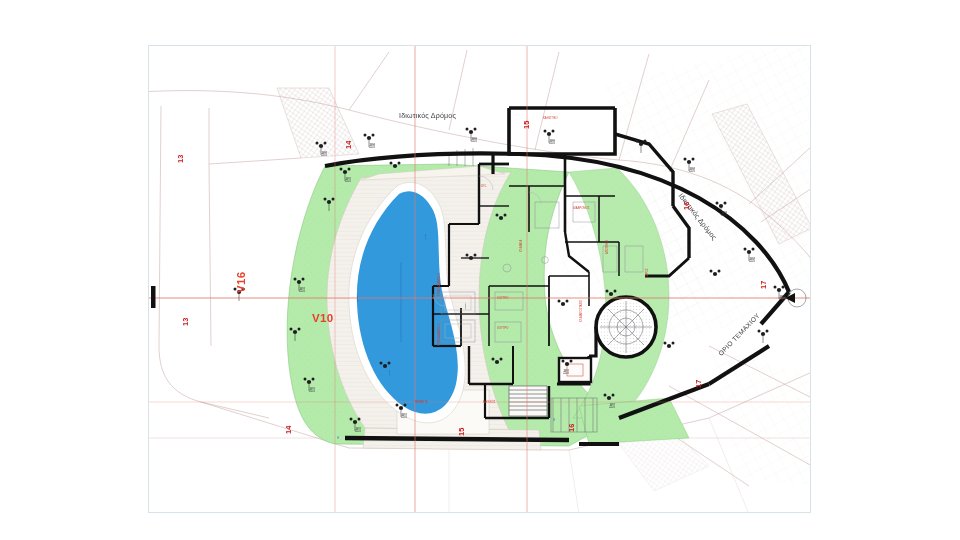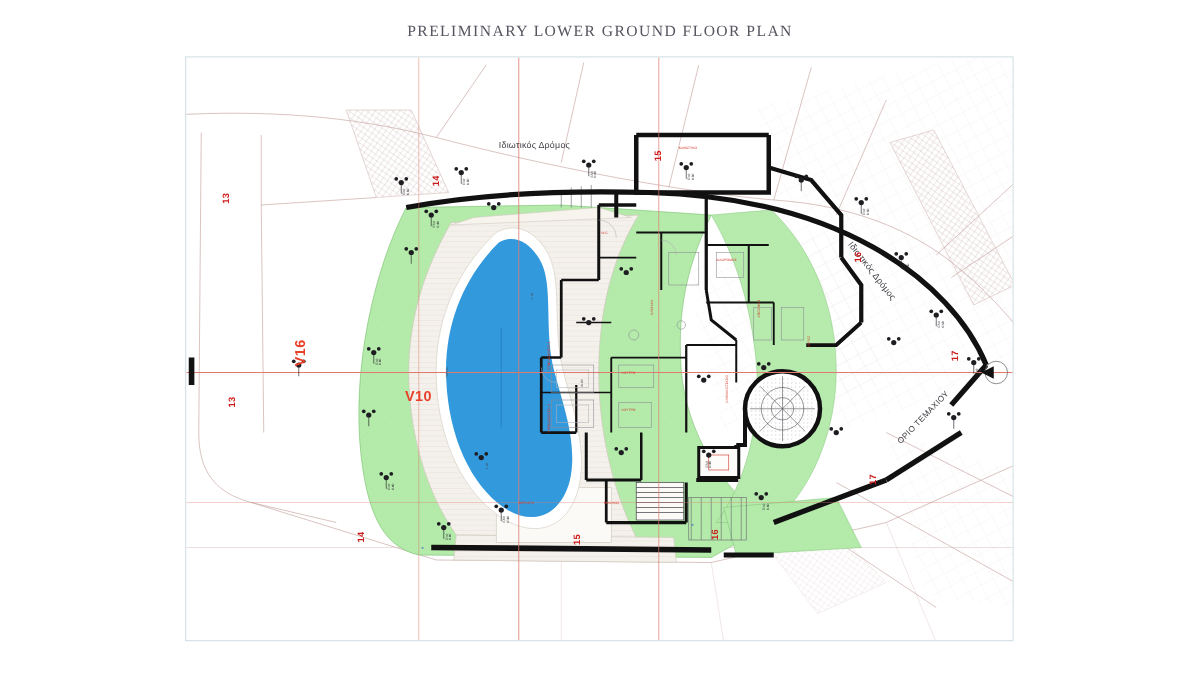--- a/index.html
+++ b/index.html
@@ -95,21 +95,20 @@
     font-size: 2.6px;
     color: #2f63c7;
     line-height: 1.05;
   }
 </style>
 </head>
 <body>
 
 <div id="page">
 
-  <div id="sheet-title">PRELIMINARY LOWER GROUND FLOOR PLAN</div>
 
   <div id="plan-frame">
     <div id="plan-canvas">
 
       <svg width="663" height="468" viewBox="0 0 663 468" xmlns="http://www.w3.org/2000/svg">
         <defs>
 
           <pattern id="crossHatch" width="4" height="4" patternUnits="userSpaceOnUse" patternTransform="rotate(35)">
             <path d="M0,0 L0,4" stroke="#c9b3b0" stroke-width="0.45"></path>
             <path d="M0,0 L4,0" stroke="#c9b3b0" stroke-width="0.45"></path>
@@ -512,21 +511,21 @@
       <div class="plan-label plot-num" style="left:195px; top:103px; transform:rotate(-90deg); transform-origin:left top;">14</div>
       <div class="plan-label plot-num" style="left:373px; top:83px; transform:rotate(-90deg); transform-origin:left top;">15</div>
       <div class="plan-label plot-num" style="left:533px; top:164px; transform:rotate(-90deg); transform-origin:left top;">16</div>
       <div class="plan-label plot-num" style="left:610px; top:243px; transform:rotate(-90deg); transform-origin:left top;">17</div>
       <div class="plan-label plot-num" style="left:135px; top:388px; transform:rotate(-90deg); transform-origin:left top;">14</div>
       <div class="plan-label plot-num" style="left:308px; top:390px; transform:rotate(-90deg); transform-origin:left top;">15</div>
       <div class="plan-label plot-num" style="left:418px; top:386px; transform:rotate(-90deg); transform-origin:left top;">16</div>
       <div class="plan-label plot-num" style="left:545px; top:342px; transform:rotate(-90deg); transform-origin:left top;">17</div>
 
       <div class="plan-label section-mark" style="left:86px; top:247px; transform:rotate(-90deg); transform-origin:left top;">V16</div>
-      <div class="plan-label section-mark" style="left:175px; top:266px;">V10</div>
+      <div class="plan-label section-mark" style="left:163px; top:266px;">V10</div>
 
       <div class="plan-label tree-note" style="left:174px; top:110px; transform:rotate(-90deg); transform-origin:left top;">Ελιά<br>0.80</div>
       <div class="plan-label tree-note" style="left:222px; top:102px; transform:rotate(-90deg); transform-origin:left top;">Ελιά<br>0.80</div>
       <div class="plan-label tree-note" style="left:324px; top:96px; transform:rotate(-90deg); transform-origin:left top;">Ελιά<br>0.80</div>
       <div class="plan-label tree-note" style="left:402px; top:98px; transform:rotate(-90deg); transform-origin:left top;">Ελιά<br>0.80</div>
       <div class="plan-label tree-note" style="left:542px; top:126px; transform:rotate(-90deg); transform-origin:left top;">Ελιά<br>0.60</div>
       <div class="plan-label tree-note" style="left:574px; top:170px; transform:rotate(-90deg); transform-origin:left top;">Ελιά<br>0.60</div>
       <div class="plan-label tree-note" style="left:602px; top:216px; transform:rotate(-90deg); transform-origin:left top;">Ελιά<br>0.60</div>
       <div class="plan-label tree-note" style="left:632px; top:254px; transform:rotate(-90deg); transform-origin:left top;">Ελιά<br>0.60</div>
       <div class="plan-label tree-note" style="left:198px; top:136px; transform:rotate(-90deg); transform-origin:left top;">Ελιά<br>0.40</div>

